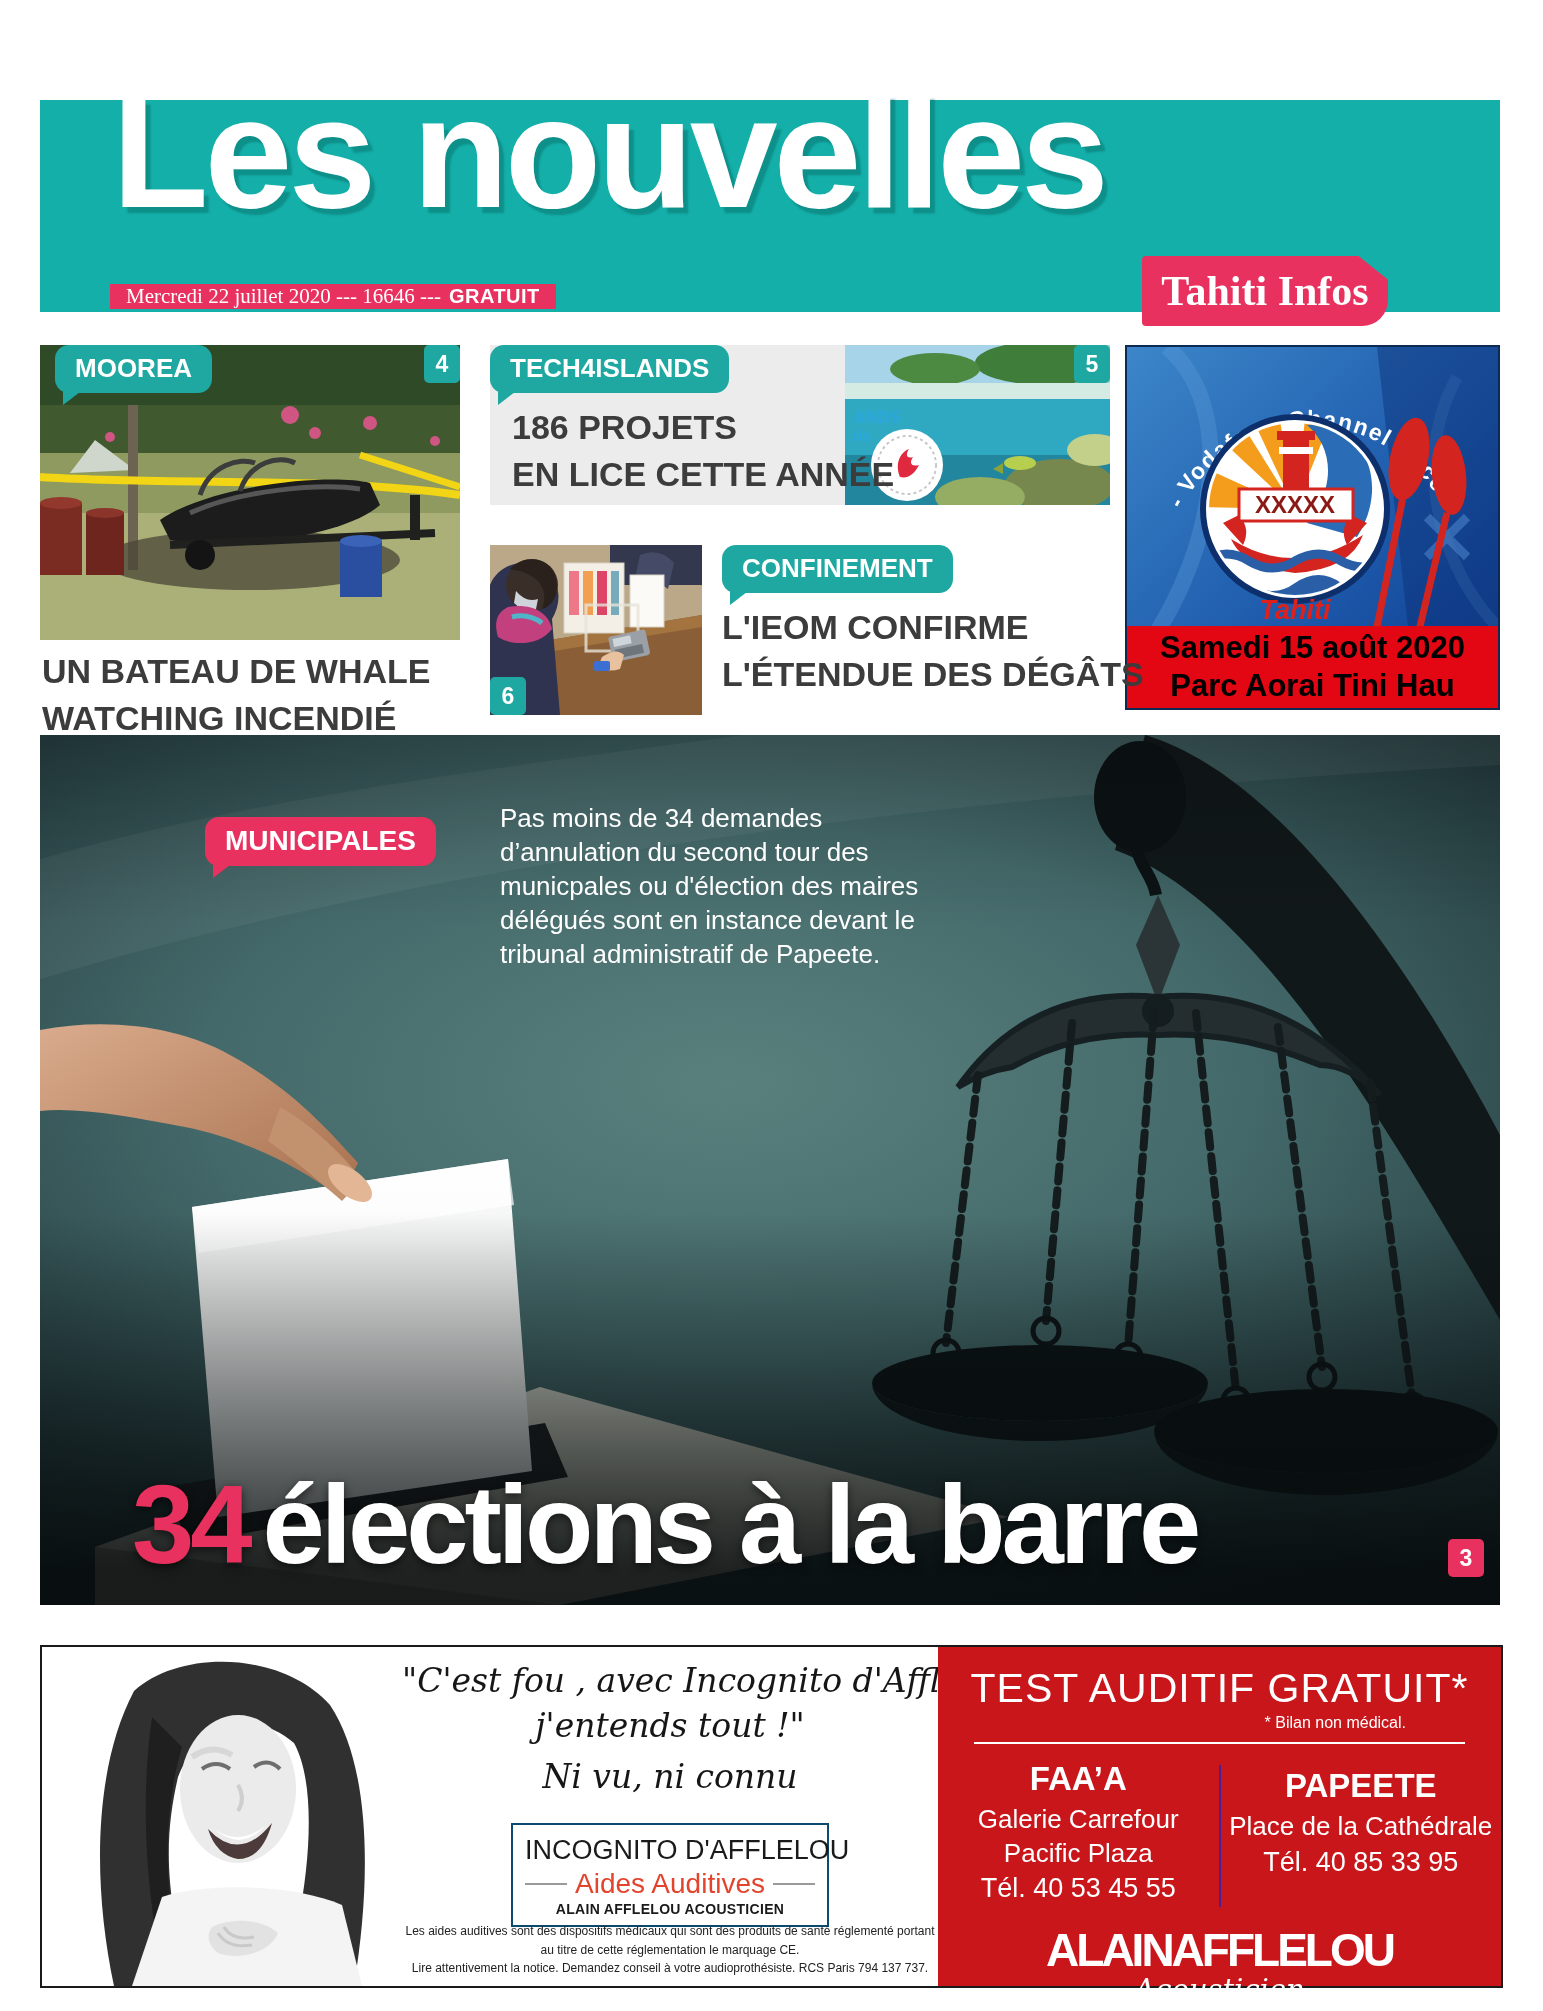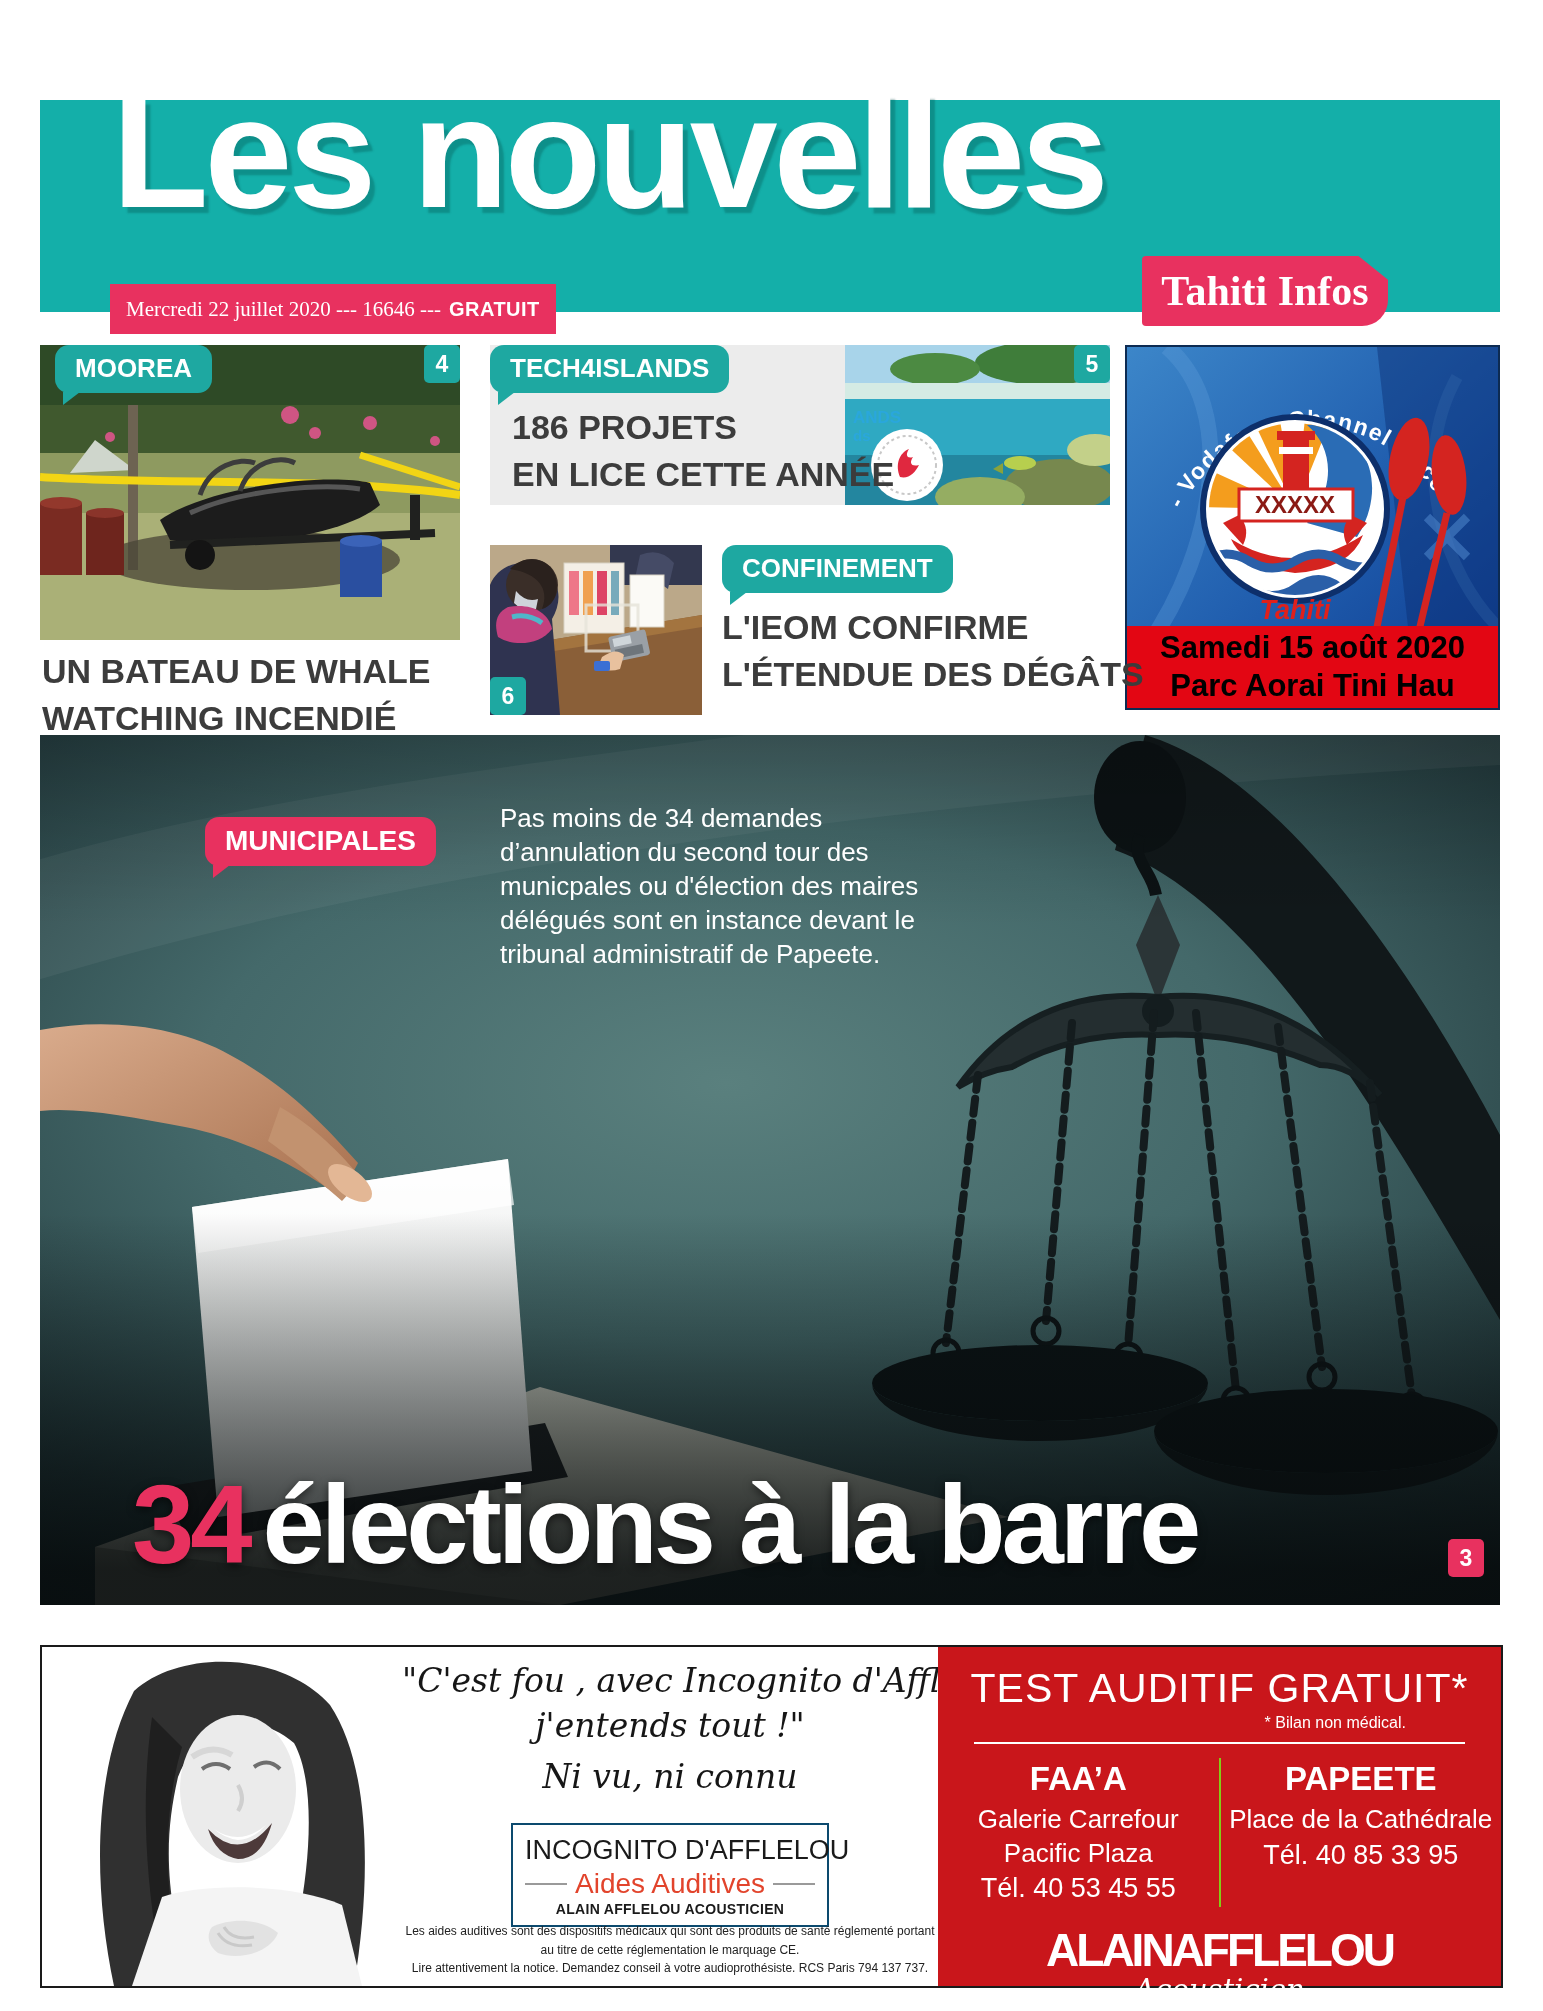--- a/index.html
+++ b/index.html
@@ -4,21 +4,21 @@
 <style>
   html,body{margin:0;padding:0;background:#ffffff;}
   .page{position:relative;width:1543px;height:2011px;background:#fff;overflow:hidden;
         font-family:"Liberation Sans", sans-serif;}
 
   
   .masthead{position:absolute;left:40px;top:100px;width:1460px;height:212px;background:#14AFA9;}
   .masthead h1{position:absolute;left:72px;top:-38px;margin:0;color:#fff;
         font-size:158px;font-weight:bold;letter-spacing:-4px;
         text-shadow:5px 6px 2px rgba(0,70,67,.30);white-space:nowrap;}
-  .dateline{position:absolute;left:110px;top:284px;height:50px;background:#E8315F;color:#fff;
+  .dateline{position:absolute;left:110px;top:284px;height:25px;background:#E8315F;color:#fff;
         display:flex;align-items:center;padding:0 16px;z-index:3;
         font-family:"Liberation Serif", serif;font-size:21px;white-space:nowrap;}
   .dateline b{font-family:"Liberation Sans", sans-serif;font-size:20px;margin-left:8px;letter-spacing:.5px;}
   .brand-badge{position:absolute;left:1142px;top:256px;width:246px;height:70px;background:#E8315F;
         color:#fff;z-index:3;display:flex;align-items:center;justify-content:center;
         font-family:"Liberation Serif", serif;font-size:42px;font-weight:bold;
         border-radius:4px 0 26px 4px;
         clip-path:polygon(0 0,88% 0,100% 34%,100% 100%,0 100%);}
 
   
@@ -79,21 +79,21 @@
   .incog .t3{font-size:14px;font-weight:bold;color:#1a1a1a;margin-top:1px;letter-spacing:.3px;white-space:nowrap;}
   .legal{position:absolute;left:0;bottom:8px;width:100%;text-align:center;color:#222;
         font-size:12px;line-height:1.55;}
   .ad-red{width:563px;height:100%;background:#C9161B;color:#fff;flex:none;position:relative;
         text-align:center;}
   .offer{font-size:41px;font-weight:normal;letter-spacing:1px;margin-top:18px;white-space:nowrap;}
   .offer-note{font-size:16px;text-align:right;padding-right:95px;margin-top:2px;}
   .redline{border:none;border-top:2px solid #fff;margin:10px 36px 14px;}
   .stores{display:flex;}
   .store{width:50%;line-height:1.3;}
-  .store.right{border-left:2px solid #84cc16;}
+  .store.right{border-left:2px solid #4c1d95;margin-top:7px;}
   .store .city{font-size:33px;font-weight:bold;margin-bottom:2px;}
   .store .addr{font-size:26px;}
   .store .phone{font-size:27px;margin-top:1px;}
   .brandline{margin-top:16px;font-size:46px;font-weight:bold;letter-spacing:-3px;white-space:nowrap;}
   .brandsub{font-family:"DejaVu Serif", serif;font-style:italic;font-size:29px;margin-top:-4px;}
 </style>
 </head>
 <body>
 
 <div class="page">

